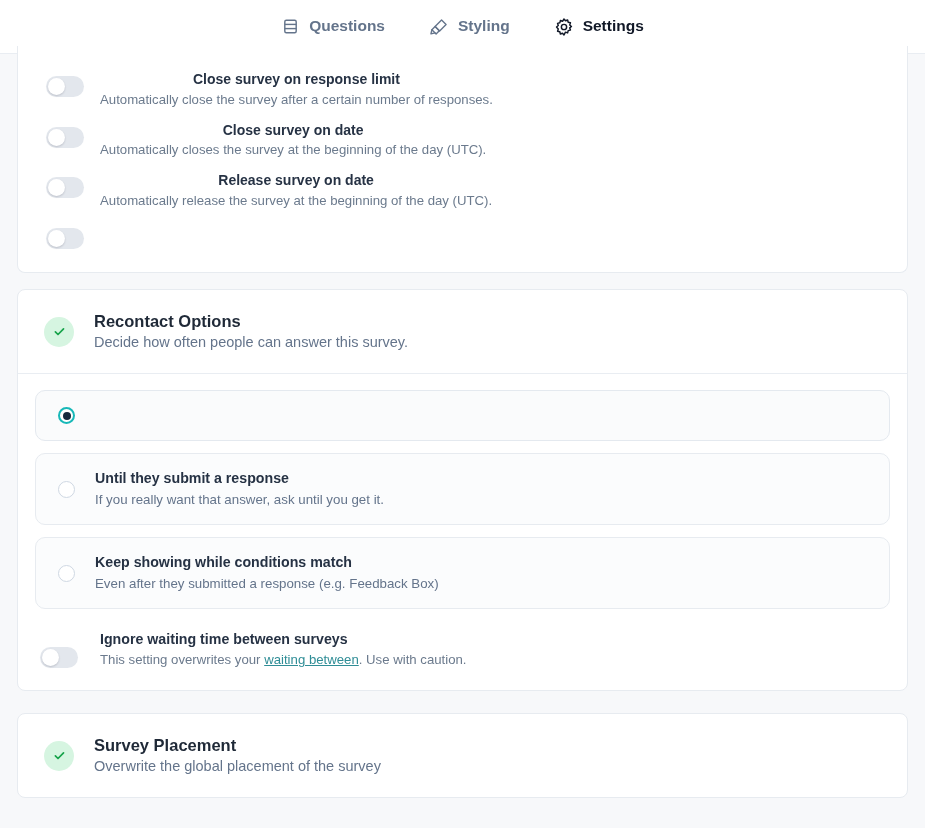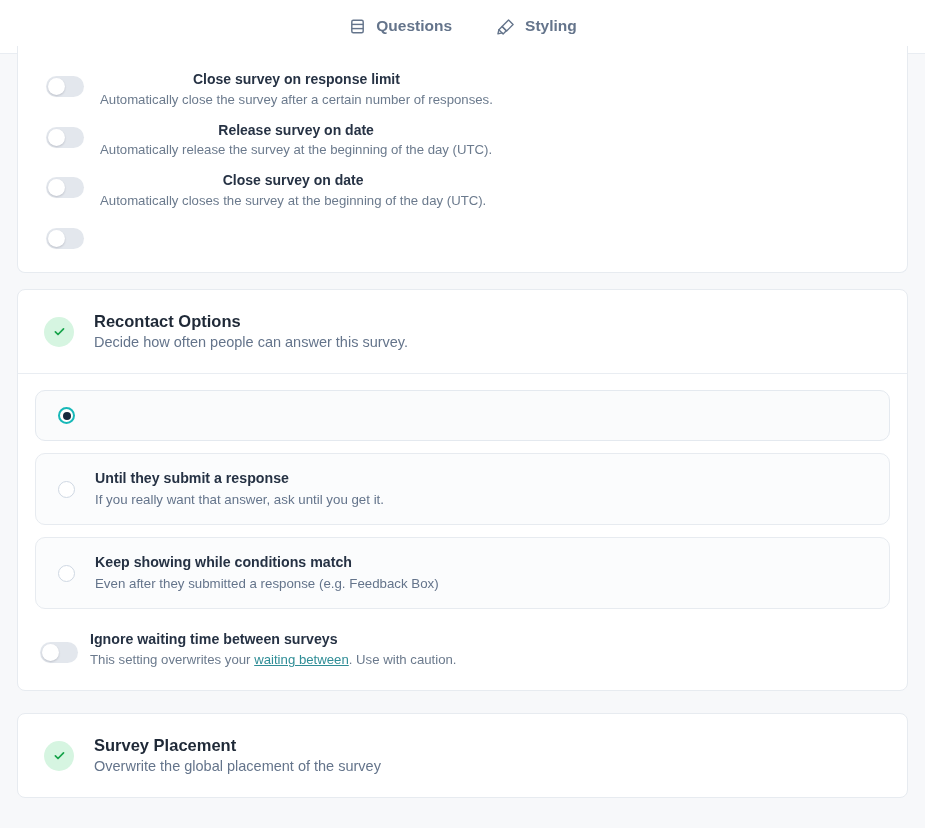--- a/index.html
+++ b/index.html
@@ -125,21 +125,21 @@
     top: 50%; left: 50%; transform: translate(-50%,-50%);
     width: 8px; height: 8px; border-radius: 50%;
     background: #16283c;
   }
   .opt-text { display: flex; flex-direction: column; gap: 3px; }
   .opt-title { font-size: 14.2px; font-weight: 700; color: #263244; line-height: 1.25; }
   .opt-desc  { font-size: 13.3px; color: #64748b; line-height: 1.3; }
 
   
   .ignore-row {
-    display: flex; align-items: center; gap: 12px;
+    display: flex; align-items: flex-end; gap: 22px;
     padding: 10px 0 22px 22px;
   }
   .ignore-text { display: flex; flex-direction: column; gap: 2px; }
   .ignore-title { font-size: 14.2px; font-weight: 700; color: #263244; line-height: 1.25; }
   .ignore-desc { font-size: 13.2px; color: #6b7a8d; line-height: 1.3; }
   .link {
     color: #2f8d96; text-decoration: underline; cursor: pointer;
   }
 
   .gap { height: 16px; }
@@ -167,20 +167,29 @@
       <span>
         <svg width="20" height="20" viewBox="0 0 22 22" fill="none" stroke="#64748b" stroke-width="1.5" stroke-linejoin="round" stroke-linecap="round">
           <path d="M13.8 3.3l5 5-7.1 7.1-5-5z"></path>
           <path d="M6.7 10.4L3.2 14l4.6 4.6 3.5-3.5z"></path>
           <path d="M3.2 14l-1.1 4.6 4.6-1.1"></path>
         </svg>
       </span>
       <span class="tab-label">Styling</span>
     </div>
 
+    <div class="tab active">
+      <span>
+        <svg width="20" height="20" viewBox="0 0 22 22" fill="none" stroke="#111827" stroke-width="1.6" stroke-linejoin="round">
+          <circle cx="11" cy="11" r="2.9"></circle>
+          <path d="M11 2.2l1.6 1.9 2.4-.8.6 2.5 2.5.6-.8 2.4 1.9 1.6-1.9 1.6.8 2.4-2.5.6-.6 2.5-2.4-.8L11 19.8l-1.6-1.9-2.4.8-.6-2.5-2.5-.6.8-2.4L2.8 11l1.9-1.6-.8-2.4 2.5-.6.6-2.5 2.4.8z"></path>
+        </svg>
+      </span>
+      <span class="tab-label">Settings</span>
+    </div>
 
   </div>
 
   <div class="content">
 
     <div class="card card-clipped">
 
       <div class="toggle-row">
         <div class="switch">
             <div class="knob"></div>
@@ -189,32 +198,32 @@
           <div class="row-title">Close survey on response limit</div>
           <div class="row-desc">Automatically close the survey after a certain number of responses.</div>
         </div>
       </div>
 
       <div class="toggle-row">
         <div class="switch">
             <div class="knob"></div>
           </div>
         <div class="row-text">
+          <div class="row-title">Close survey on date</div>
+          <div class="row-desc">Automatically closes the survey at the beginning of the day (UTC).</div>
+        </div>
+      </div>
+
+      <div class="toggle-row">
+        <div class="switch">
+            <div class="knob"></div>
+          </div>
+        <div class="row-text">
           <div class="row-title">Release survey on date</div>
           <div class="row-desc">Automatically release the survey at the beginning of the day (UTC).</div>
-        </div>
-      </div>
-
-      <div class="toggle-row">
-        <div class="switch">
-            <div class="knob"></div>
-          </div>
-        <div class="row-text">
-          <div class="row-title">Close survey on date</div>
-          <div class="row-desc">Automatically closes the survey at the beginning of the day (UTC).</div>
         </div>
       </div>
 
       <div class="toggle-row">
         <div class="switch">
             <div class="knob"></div>
           </div>
       </div>
 
     </div>

